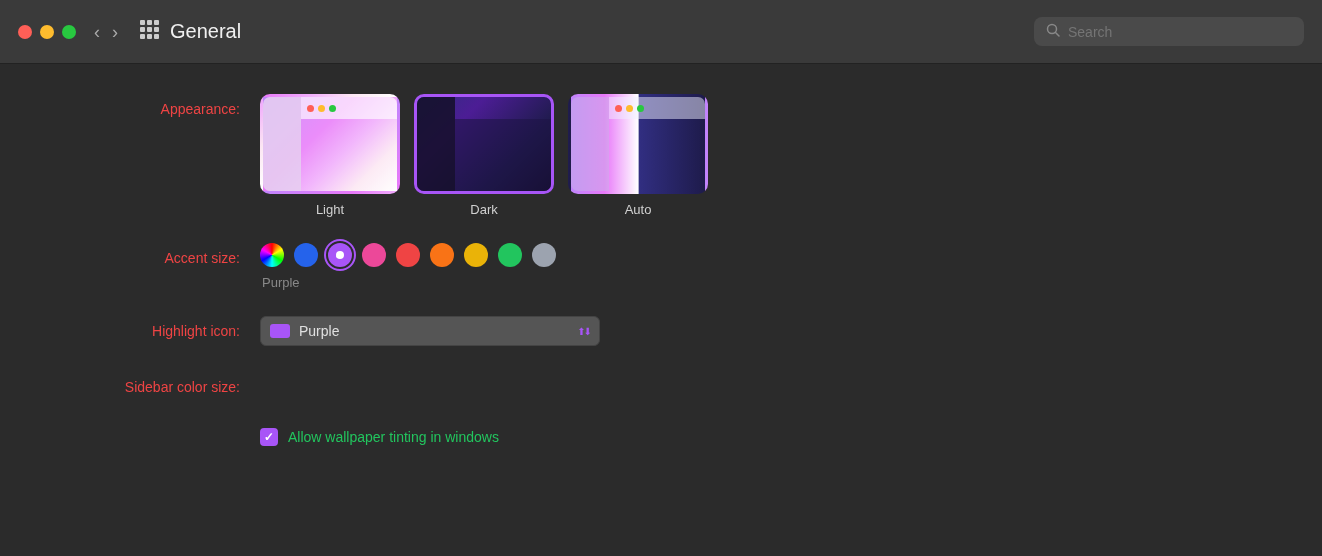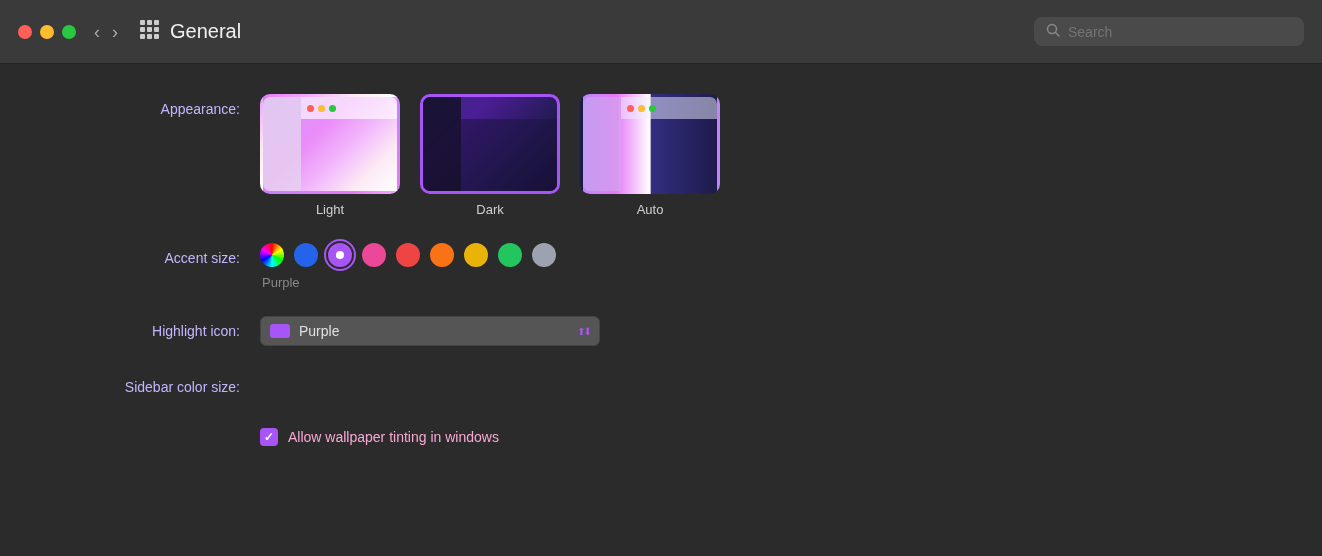--- a/index.html
+++ b/index.html
@@ -106,35 +106,35 @@
       display: flex;
       align-items: flex-start;
       margin-bottom: 26px;
     }
 
     .row-label {
       width: 200px;
       text-align: right;
       padding-right: 20px;
       font-size: 14px;
-      color: #c4b5fd;
+      color: #ef4444;
       line-height: 1.4;
       padding-top: 6px;
     }
 
     .row-content {
       display: flex;
       flex-direction: column;
       gap: 6px;
     }
 
     
     .appearance-options {
       display: flex;
-      gap: 20px;
+      gap: 14px;
       align-items: flex-start;
     }
 
     .appearance-item {
       display: flex;
       flex-direction: column;
       align-items: center;
       gap: 8px;
       cursor: pointer;
     }
@@ -326,21 +326,21 @@
 
     .mac-checkbox::after {
       content: '✓';
       color: white;
       font-size: 12px;
       font-weight: bold;
     }
 
     .checkbox-label {
       font-size: 14px;
-      color: #f9a8d4;
+      color: #22c55e;
     }
 
     .thumb-content-area {
       position: absolute;
       left: 38px; top: 22px;
       right: 0; bottom: 0;
       background: rgba(255,255,255,0.15);
     }
 
     .thumb-dark .thumb-content-area {

